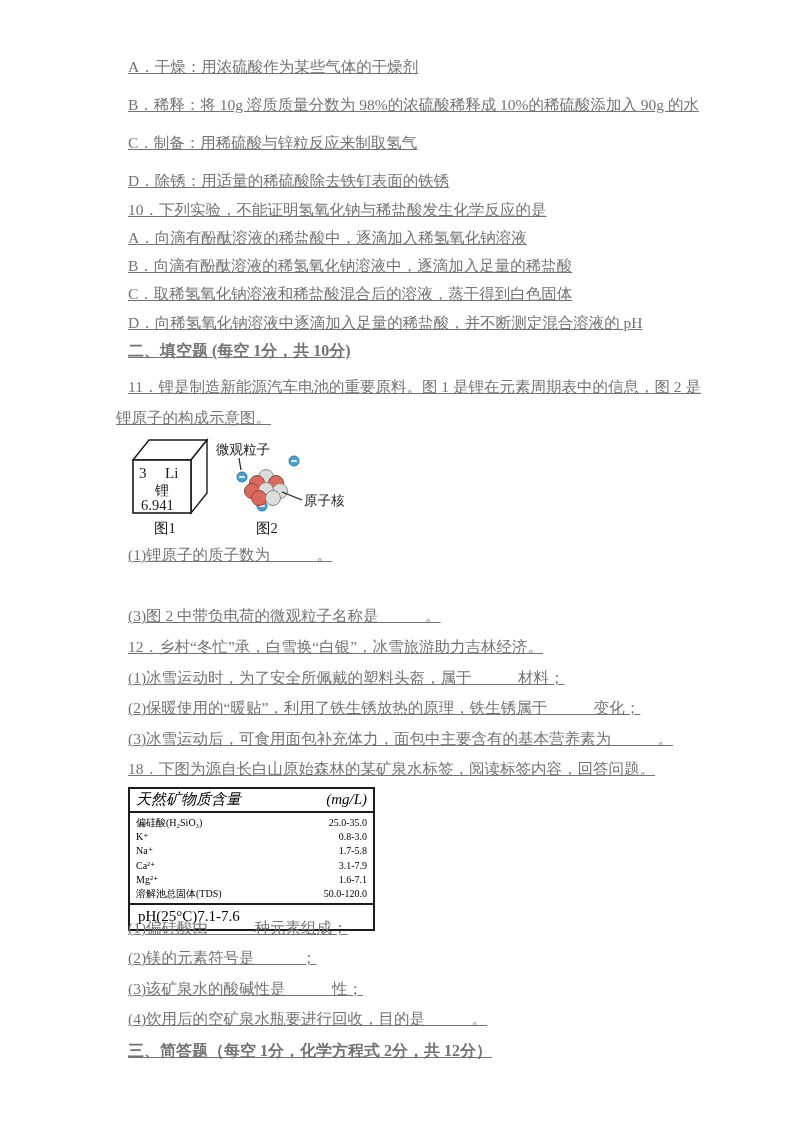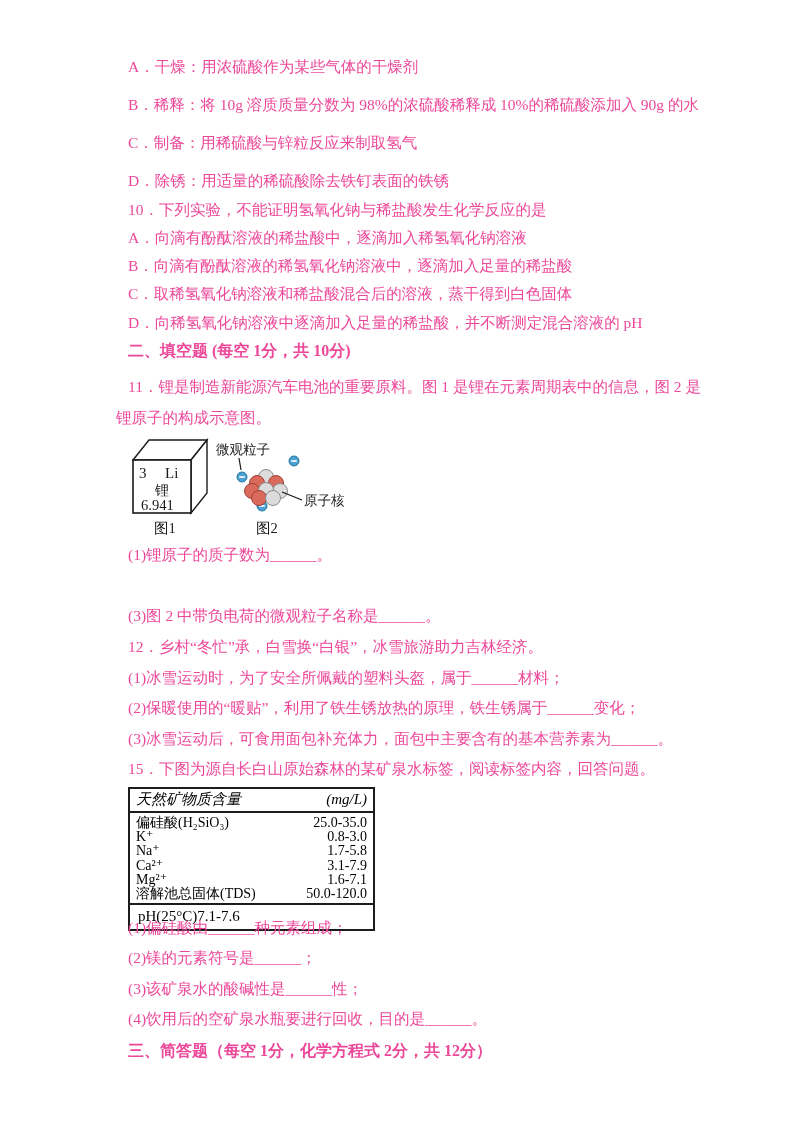--- a/index.html
+++ b/index.html
@@ -14,21 +14,22 @@
     background:#ffffff;
     color:#000000;
     overflow:hidden;
   }
   .line {
     position:absolute;
     left:128px;
     font-size:15.5px;
     line-height:21px;
     white-space:nowrap;
-    color:#ec4899;
+    color:#737373;
+    text-decoration:underline;
   }
   .line.cont { left:116px;text-align:center; }
   .line.bold { font-weight:bold; font-size:16px; }
 
   
   .mtable {
     position:absolute;
     left:128px; top:787px;
     width:247px;
     border:2px solid #1c1c1c;
@@ -37,21 +38,21 @@
   }
   .mt-header {
     display:flex; justify-content:space-between; align-items:baseline;
     padding:1px 6px 2px 6px;
     border-bottom:2px solid #1c1c1c;
     font-size:15px; line-height:19px;font-style:italic;
   }
   .mt-body { padding:3px 6px 2px 6px; }
   .mt-row {
     display:flex; justify-content:space-between; align-items:baseline;
-    font-size:14px; line-height:14.2px;
+    font-size:10px; line-height:14.2px;
     white-space:nowrap;
   }
   .mt-ph {
     display:flex; align-items:baseline;
     border-top:2px solid #1c1c1c;
     padding:2px 6px 3px 8px;
     font-size:15px; line-height:19px;
   }
 
   .figure-wrap { position:absolute; left:128px; top:433px; }
@@ -128,21 +129,21 @@
   </div>
 
   <div class="line" style="top:544px">(1)锂原子的质子数为______。</div>
   <div class="line" style="top:605px">(3)图 2 中带负电荷的微观粒子名称是______。</div>
 
   <div class="line" style="top:636px">12．乡村“冬忙”承，白雪换“白银”，冰雪旅游助力吉林经济。</div>
   <div class="line" style="top:667px">(1)冰雪运动时，为了安全所佩戴的塑料头盔，属于______材料；</div>
   <div class="line" style="top:697px">(2)保暖使用的“暖贴”，利用了铁生锈放热的原理，铁生锈属于______变化；</div>
   <div class="line" style="top:728px">(3)冰雪运动后，可食用面包补充体力，面包中主要含有的基本营养素为______。</div>
 
-  <div class="line" style="top:758px">15．下图为源自长白山原始森林的某矿泉水标签，阅读标签内容，回答问题。</div>
+  <div class="line" style="top:758px">18．下图为源自长白山原始森林的某矿泉水标签，阅读标签内容，回答问题。</div>
 
   <div class="mtable">
     <div class="mt-header">
       <span>天然矿物质含量</span>
       <span>(mg/L)</span>
     </div>
     <div class="mt-body">
       <div class="mt-row">
         <span>偏硅酸(H₂SiO₃)</span>
         <span>25.0-35.0</span>

